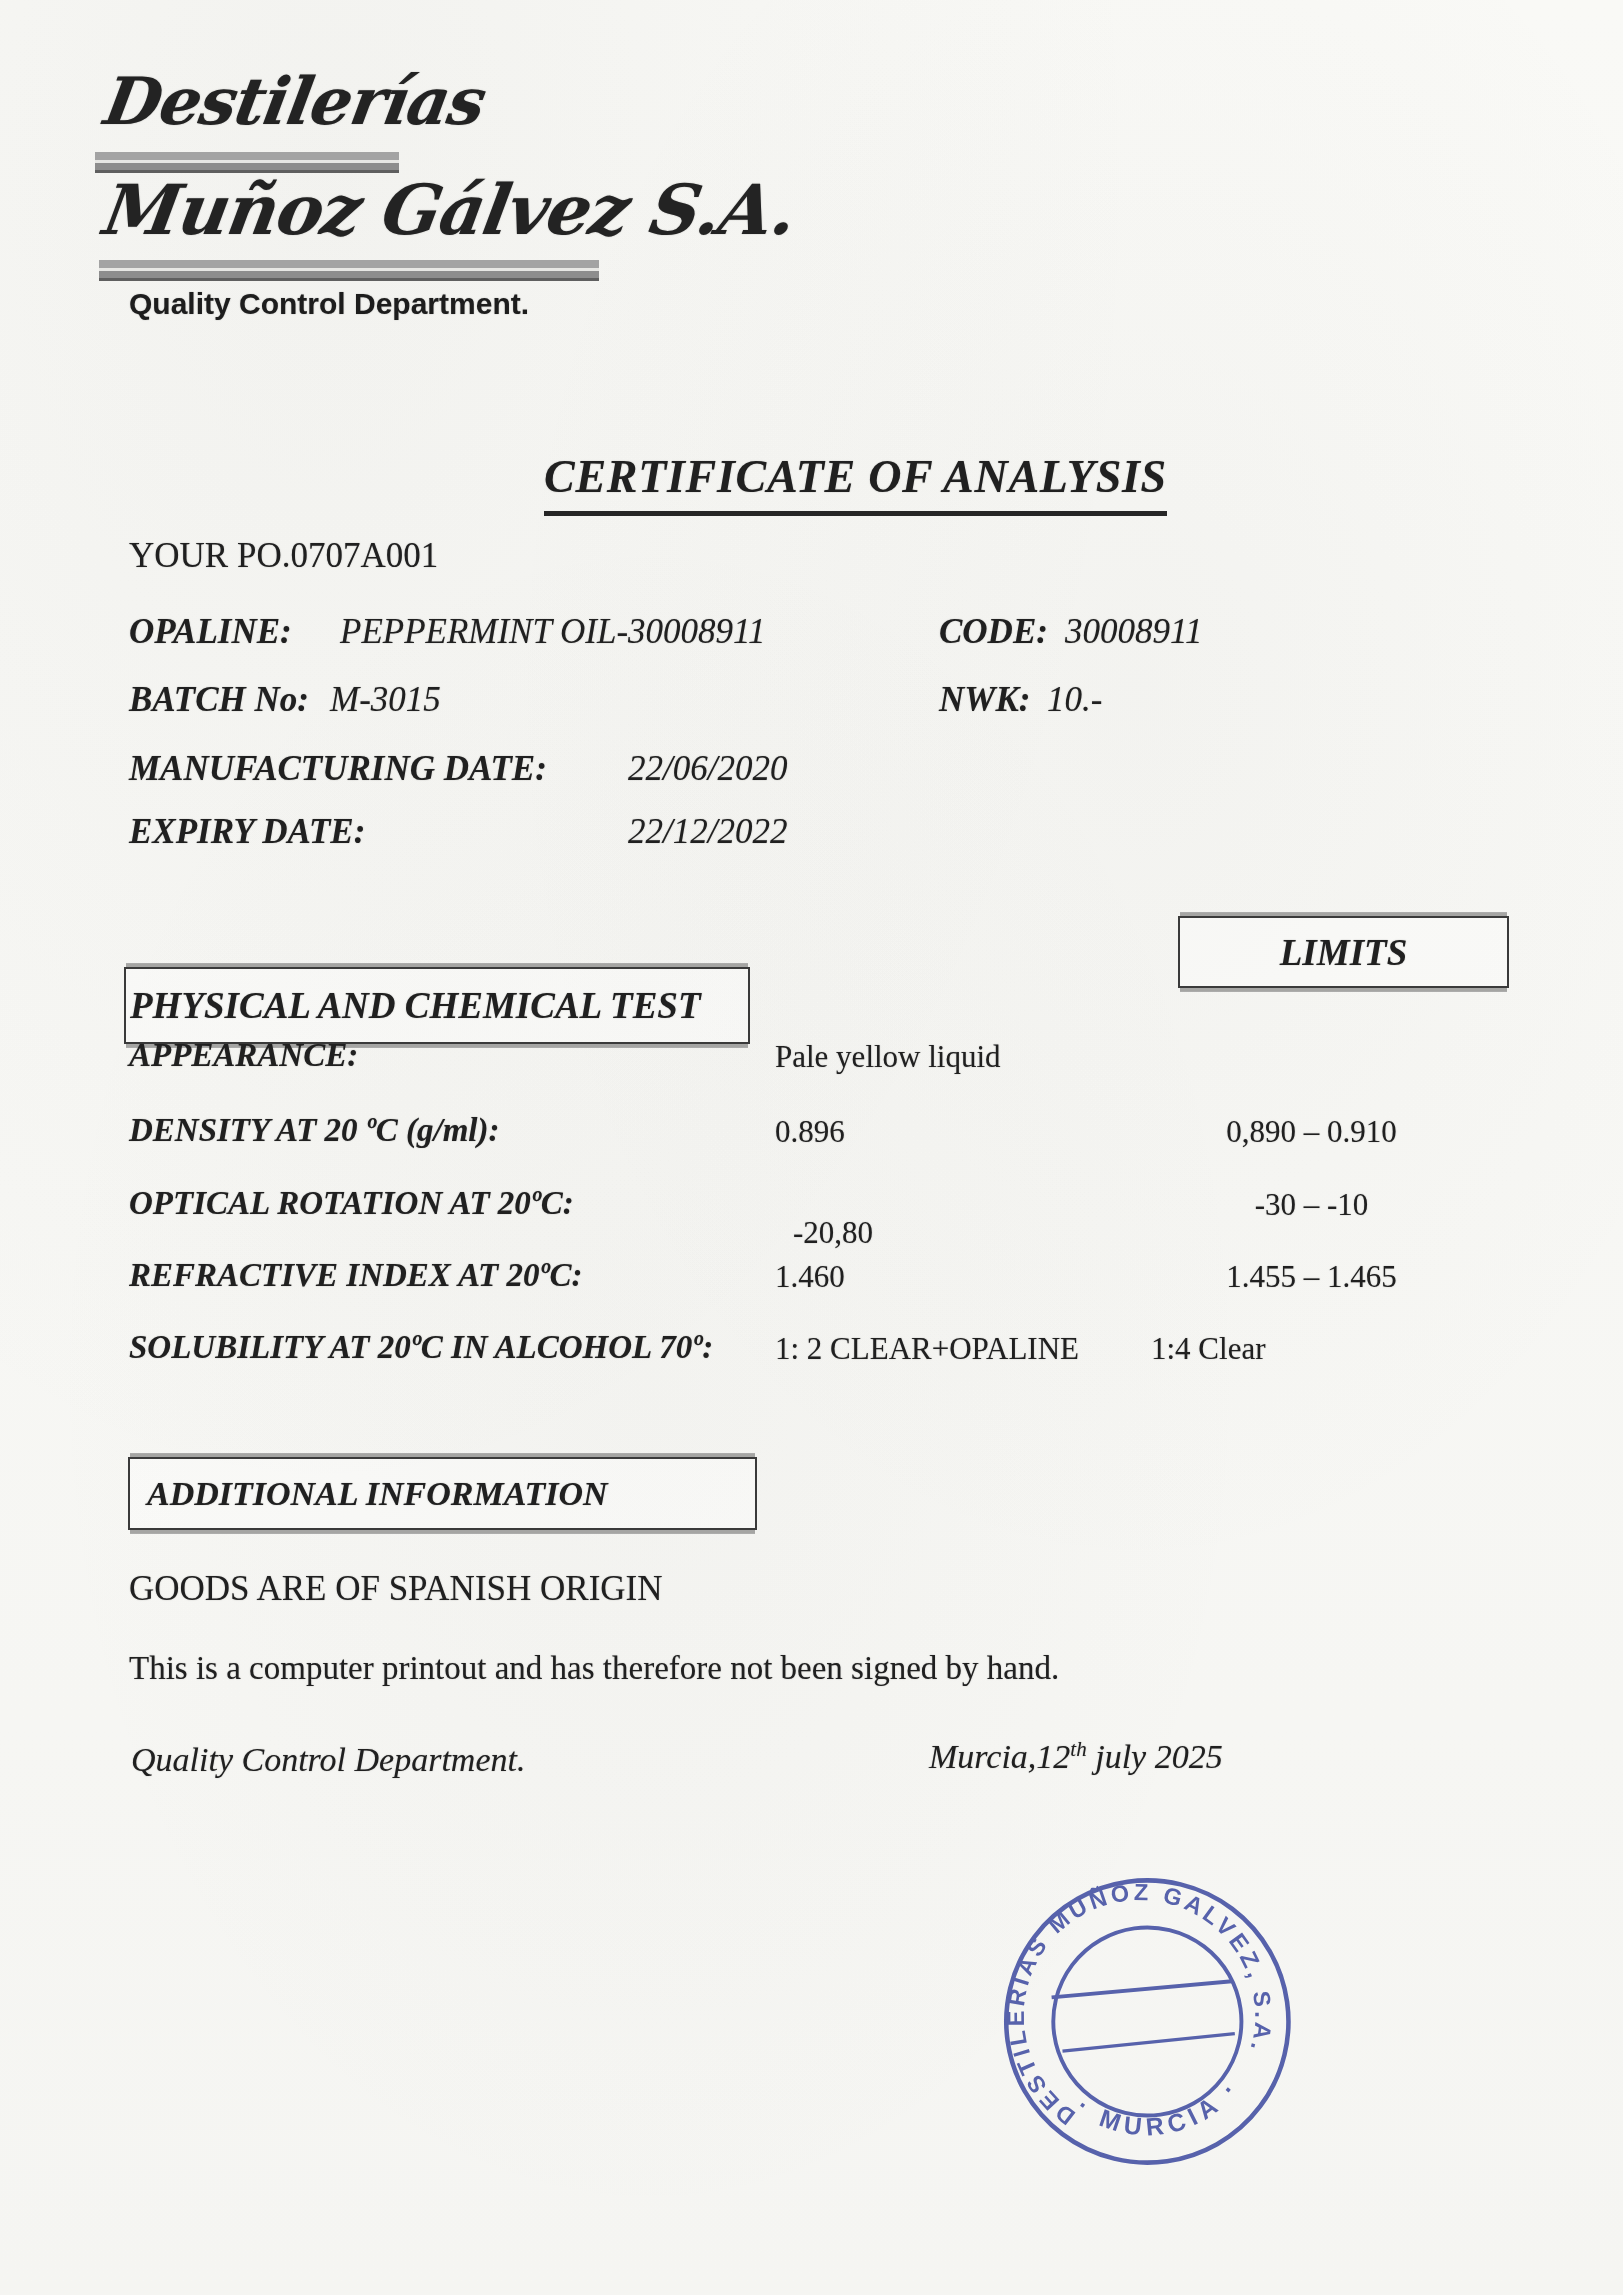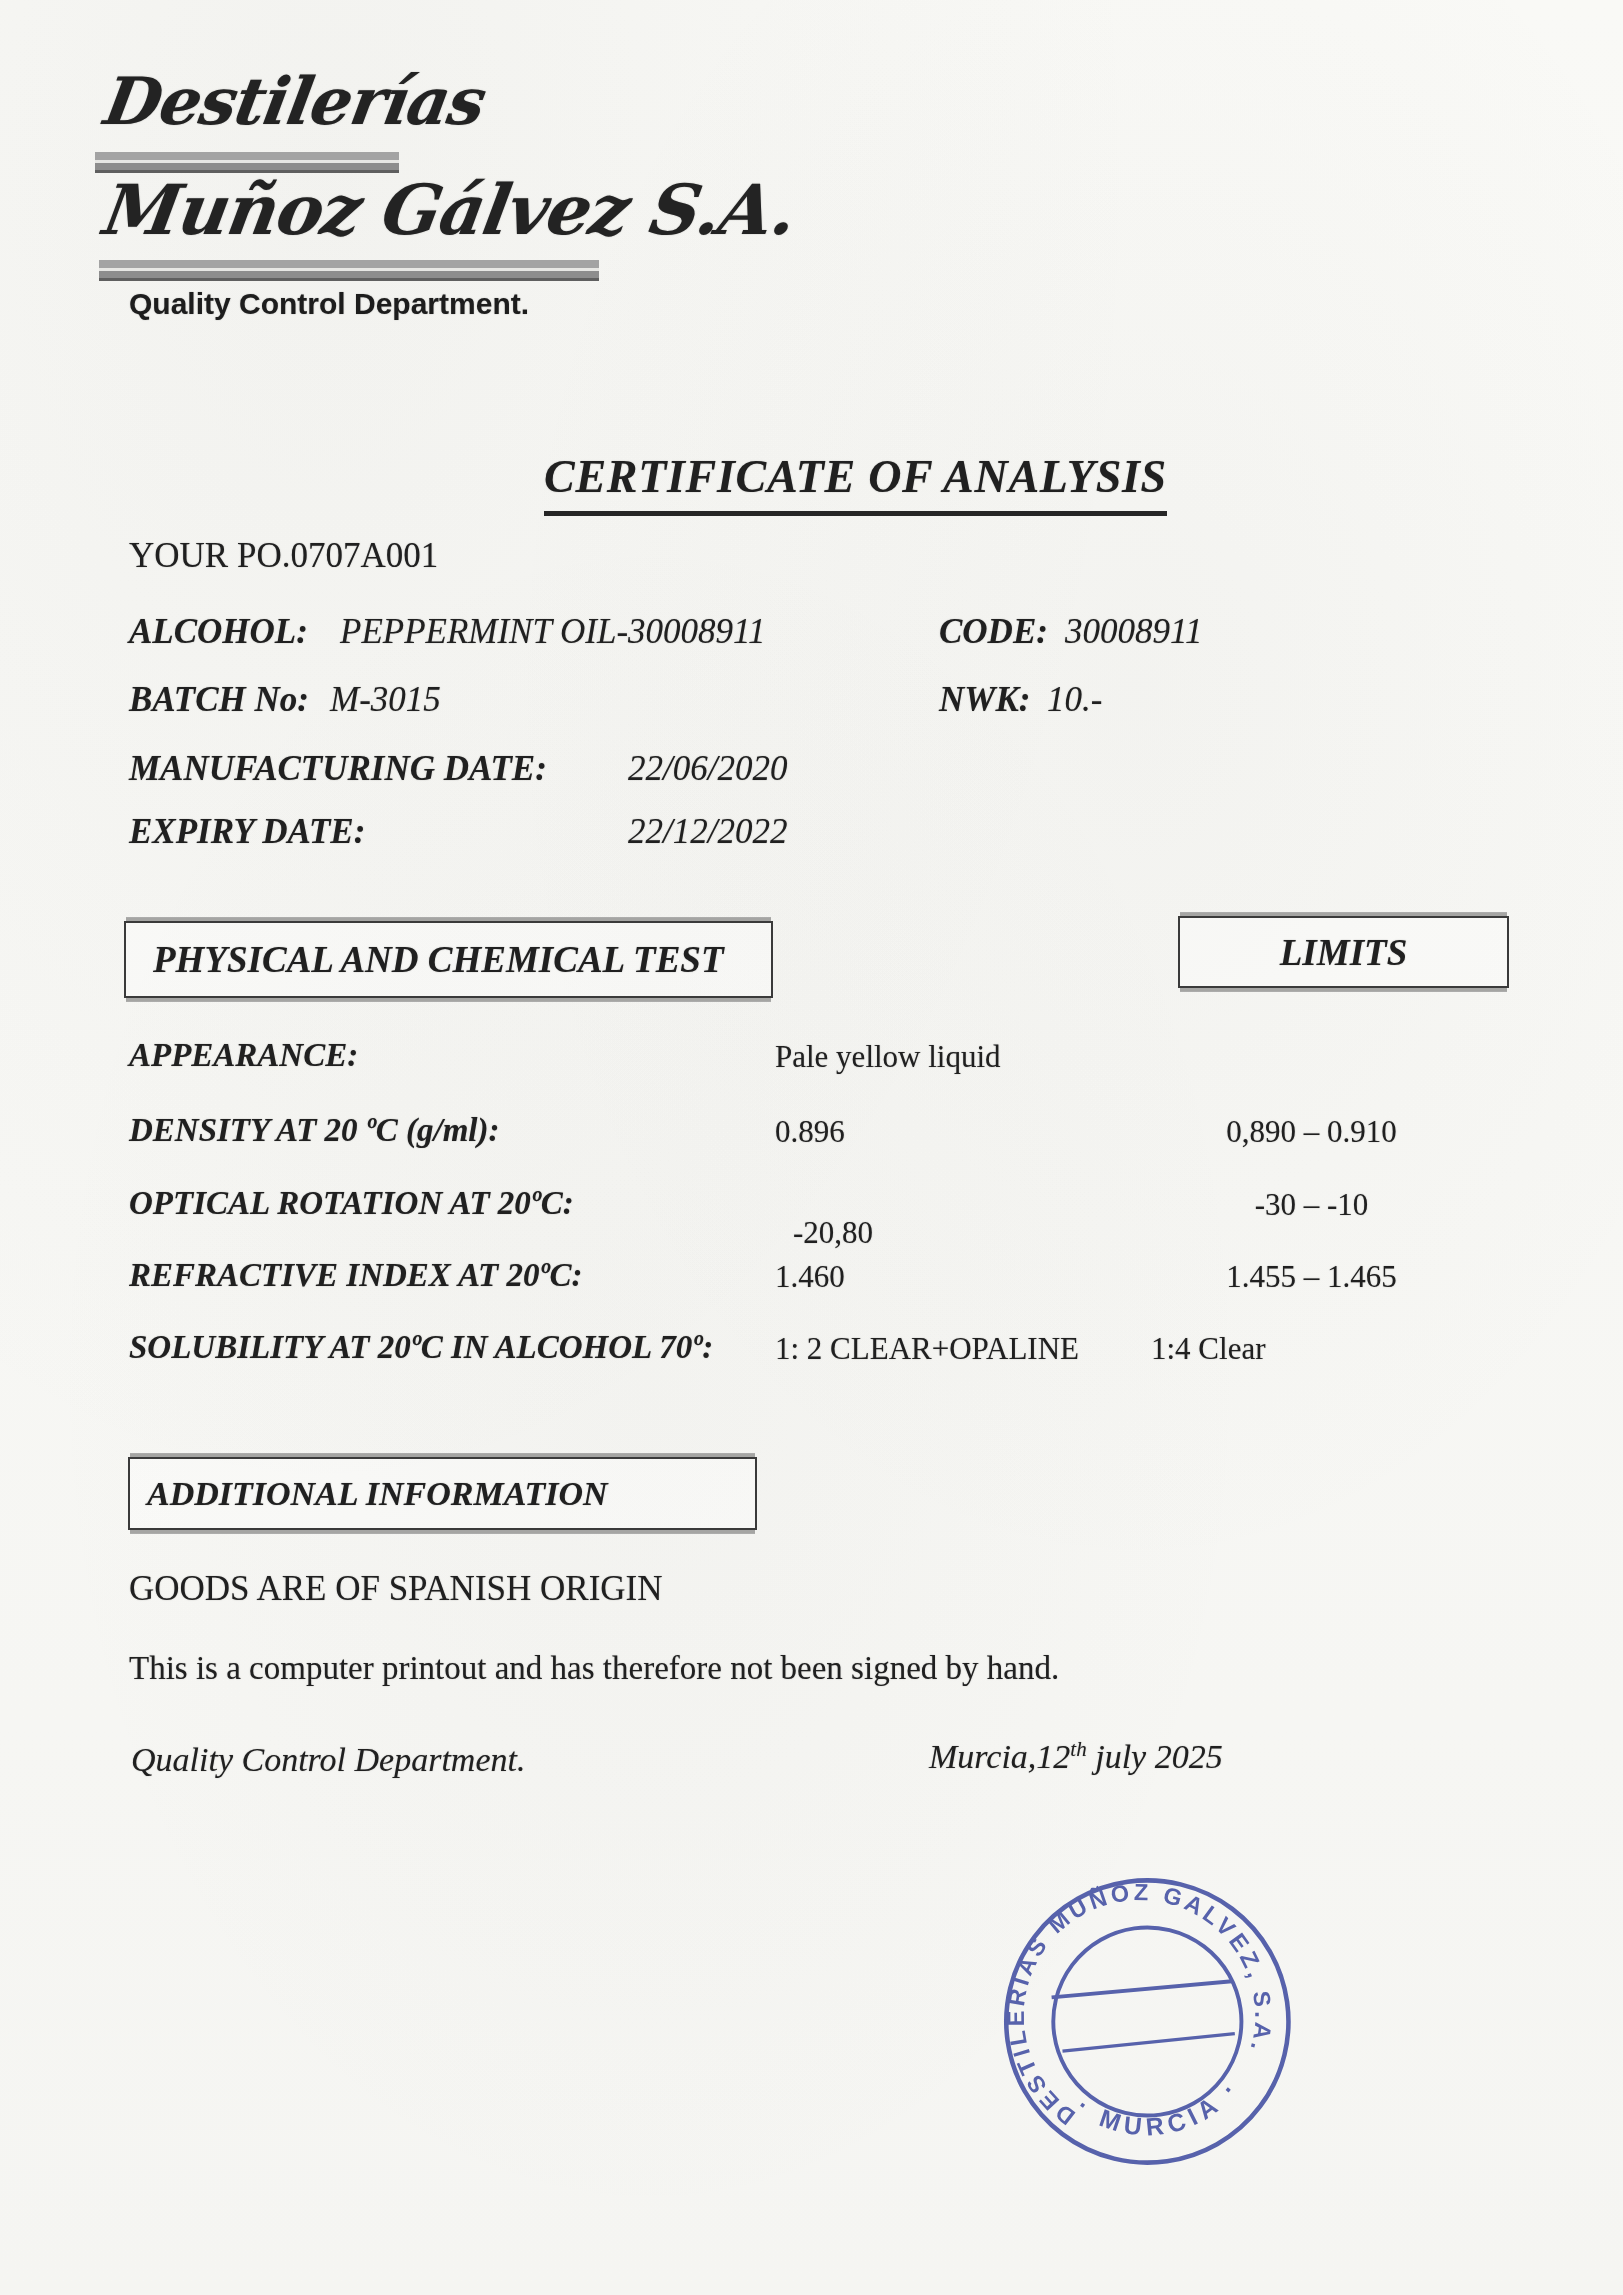--- a/index.html
+++ b/index.html
@@ -103,37 +103,37 @@
 
   <div class="abs logo-bar" style="left:99px; top:260px; width:500px; height:21px;"></div>
   <div class="abs script soft" style="left:98px; top:169px; font-size:69px;">Muñoz Gálvez S.A.</div>
 
   <div class="abs dept soft" style="left:129px; top:287px;">Quality Control Department.</div>
 
   <div class="abs title soft" style="left:544px; top:450px;">CERTIFICATE OF ANALYSIS</div>
 
   <div class="abs po soft" style="left:129px; top:536px;">YOUR PO.0707A001</div>
 
-  <div class="abs lbl soft" style="left:129px; top:612px;">ALCOHOL:</div>
+  <div class="abs lbl soft" style="left:129px; top:612px;">OPALINE:</div>
   <div class="abs val soft" style="left:340px; top:612px;">PEPPERMINT OIL-30008911</div>
   <div class="abs lbl soft" style="left:939px; top:612px;">CODE:</div>
   <div class="abs val soft" style="left:1065px; top:612px;">30008911</div>
 
   <div class="abs lbl soft" style="left:129px; top:680px;">BATCH No:</div>
   <div class="abs val soft" style="left:330px; top:680px;">M-3015</div>
   <div class="abs lbl soft" style="left:939px; top:680px;">NWK:</div>
   <div class="abs val soft" style="left:1047px; top:680px;">10.-</div>
 
   <div class="abs lbl soft" style="left:129px; top:749px;">MANUFACTURING DATE:</div>
   <div class="abs val soft" style="left:628px; top:749px;">22/06/2020</div>
 
   <div class="abs lbl soft" style="left:129px; top:812px;">EXPIRY DATE:</div>
   <div class="abs val soft" style="left:628px; top:812px;">22/12/2022</div>
 
-  <div class="abs hdr-box" style="left:124px; top:921px; width:618px; height:73px; padding-left:27px;font-family:Liberation Serif, serif;">
+  <div class="abs hdr-box" style="left:124px; top:967px; width:618px; height:73px; padding-left:4px;font-family:Liberation Serif, serif;">
     <span class="hdr-text soft">PHYSICAL AND CHEMICAL TEST</span>
   </div>
   <div class="abs hdr-box" style="left:1178px; top:916px; width:327px; height:68px; justify-content:center;text-align:center;">
     <span class="hdr-text soft">LIMITS</span>
   </div>
 
   <div class="abs row-lbl soft" style="left:129px;  top:1037px;">APPEARANCE:</div>
   <div class="abs row-res soft" style="left:775px; top:1039px;">Pale yellow liquid</div>
   <div class="abs row-lim soft" style="left:1171px; top:1039px;"></div>
 

